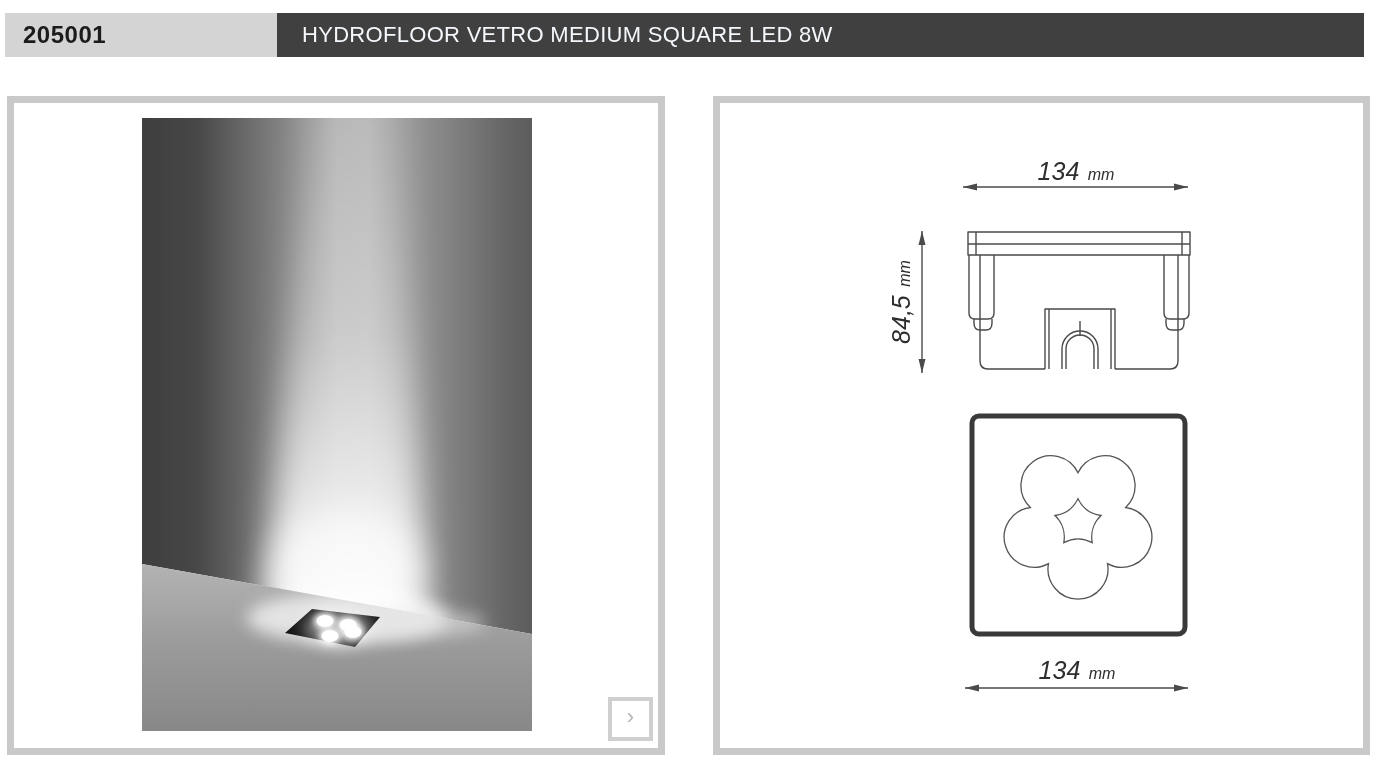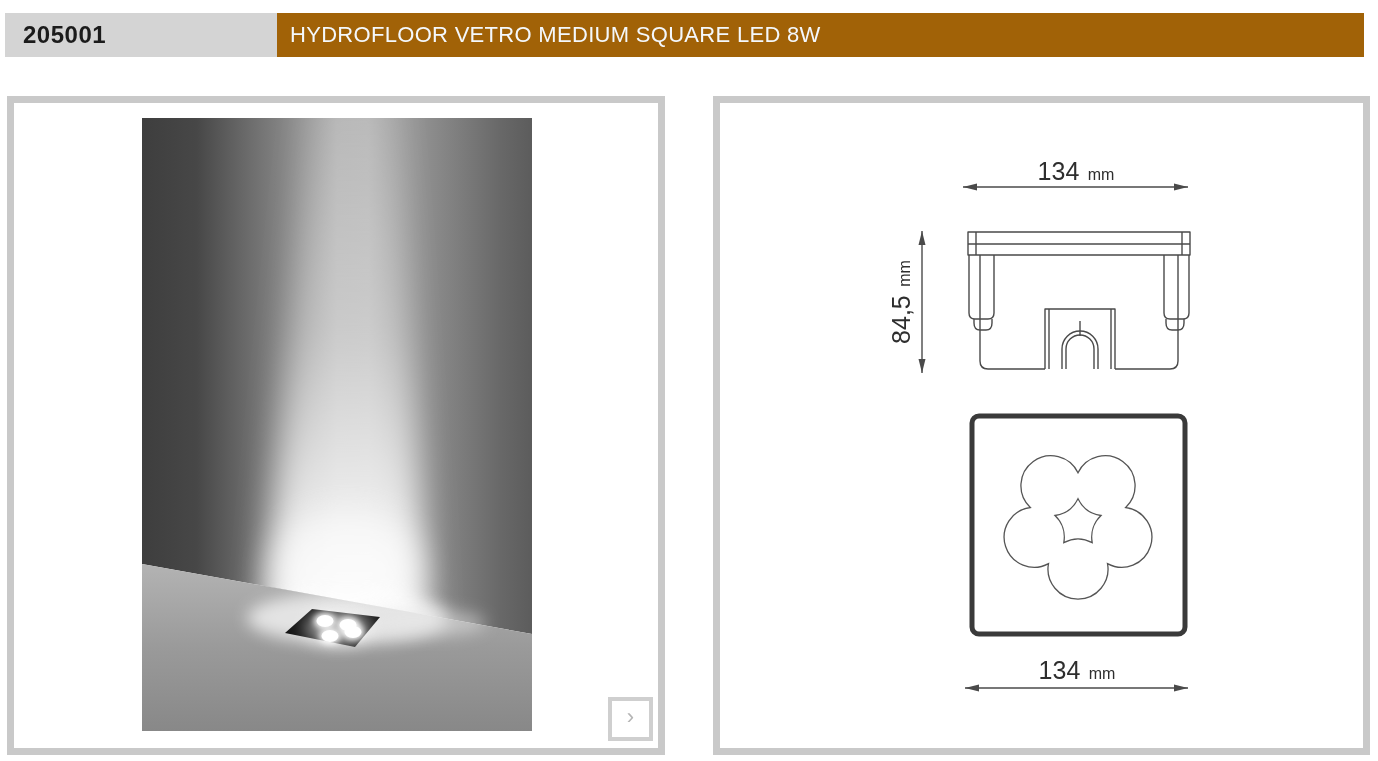--- a/index.html
+++ b/index.html
@@ -2,29 +2,29 @@
 <html><head>
 <meta charset="utf-8">
 <style>
   html,body{margin:0;padding:0;background:#ffffff;}
   body{width:1378px;height:761px;position:relative;font-family:"Liberation Sans",sans-serif;overflow:hidden;}
 
   
   .hdr-code{position:absolute;left:5px;top:13px;width:272px;height:44px;background:#d4d4d4;
     color:#1b1b1b;font-size:24px;line-height:44px;padding-left:18px;box-sizing:border-box;
     letter-spacing:0.5px;font-weight:bold;}
-  .hdr-title{position:absolute;left:277px;top:13px;width:1087px;height:44px;background:#a16207;
-    color:#f4f8fc;font-size:22px;line-height:44px;padding-left:13px;box-sizing:border-box;
+  .hdr-title{position:absolute;left:277px;top:13px;width:1087px;height:44px;background:#404040;
+    color:#f4f8fc;font-size:22px;line-height:44px;padding-left:25px;box-sizing:border-box;
     letter-spacing:0.3px;white-space:nowrap;}
 
   
   .panel{position:absolute;top:96px;height:659px;background:#ffffff;border:7px solid #c9c9c9;
     box-sizing:border-box;}
   .panel.left{left:7px;width:658px;}
-  .panel.right{left:713px;width:657px;}
+  .panel.right{left:713px;width:657px;font-style:italic;}
 
   .photo-wrap{position:absolute;left:128px;top:15px;width:390px;height:613px;}
   .photo-wrap svg{display:block;}
 
   .next-btn{position:absolute;left:594px;top:594px;width:45px;height:44px;background:#ffffff;
     border:4px solid #cfcfcf;box-sizing:border-box;display:flex;align-items:center;justify-content:center;
     cursor:pointer;}
   .next-btn span{color:#b5b5b5;font-size:22px;line-height:1;transform:translateY(-2px);}
 
   .drawing-wrap{position:absolute;left:0;top:0;width:643px;height:645px;}

